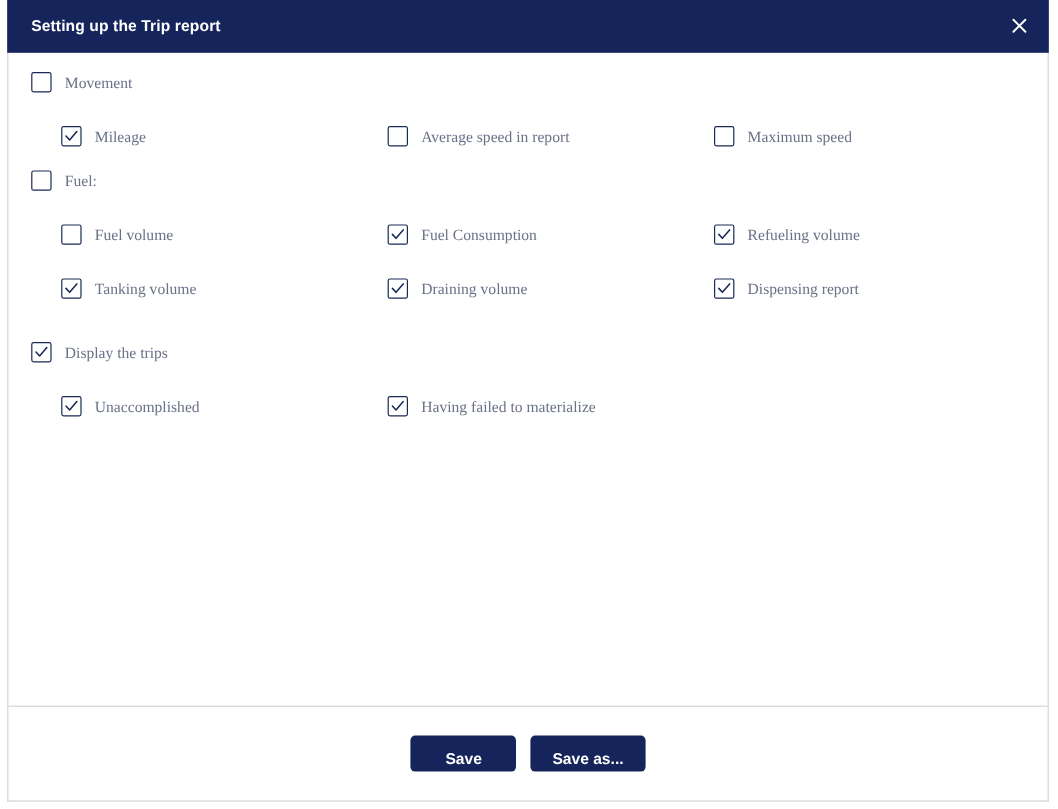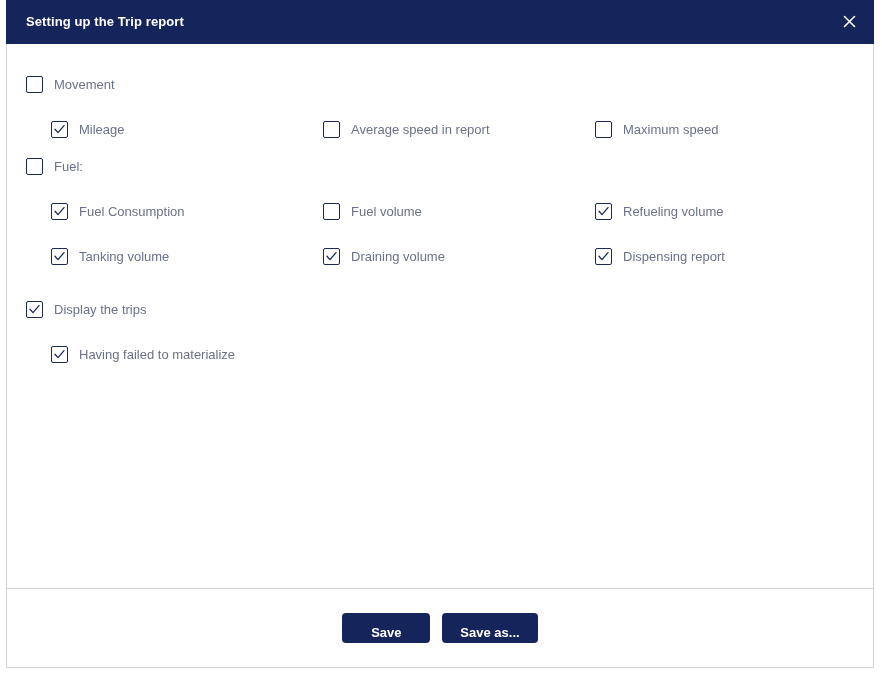--- a/index.html
+++ b/index.html
@@ -19,21 +19,20 @@
     left: 6px;
     top: 0px;
     width: 868px;
     height: 668px;
     background: #ffffff;
     border: 1px solid #d2d4d8;
     border-top: none;
     box-sizing: border-box;
     display: flex;
     flex-direction: column;
-    gap: 16px;
   }
 
   
   .titlebar {
     position: relative;
     height: 45px;
     min-height: 45px;
     background: #15255c;
     display: flex;
     align-items: center;
@@ -103,20 +102,21 @@
   }
   .checkbox svg { display: block; visibility: hidden; }
   .checkbox.checked svg { visibility: visible; }
 
   .cb-label {
     margin-left: 11px;
     font-size: 13px;
     color: #6b7288;
     white-space: nowrap;
     line-height: 1;
+    font-family: Liberation Serif, serif;
   }
 
   
   .grid {
     display: grid;
     grid-template-columns: 272px 272px auto;
     row-gap: 0px;
     margin-top: 16px;
   }
 
@@ -219,36 +219,36 @@
                   <path d="M2 6.3 L5 9.6 L11 2.6" fill="none" stroke="#1a2a56" stroke-width="1.3" stroke-linecap="round" stroke-linejoin="round"></path>
                 </svg>
               </div>
               <span class="cb-label">Fuel:</span>
             </div>
           </div>
           <div class="child-rows">
             <div class="grid">
               <div>
                 <div class="cb-item">
+                  <div class="checkbox">
+                    <svg width="13" height="13" viewBox="0 0 13 13" aria-hidden="true">
+                      <path d="M2 6.3 L5 9.6 L11 2.6" fill="none" stroke="#1a2a56" stroke-width="1.3" stroke-linecap="round" stroke-linejoin="round"></path>
+                    </svg>
+                  </div>
+                  <span class="cb-label">Fuel volume</span>
+                </div>
+              </div>
+              <div>
+                <div class="cb-item">
                   <div class="checkbox checked">
                     <svg width="13" height="13" viewBox="0 0 13 13" aria-hidden="true">
                       <path d="M2 6.3 L5 9.6 L11 2.6" fill="none" stroke="#1a2a56" stroke-width="1.3" stroke-linecap="round" stroke-linejoin="round"></path>
                     </svg>
                   </div>
                   <span class="cb-label">Fuel Consumption</span>
-                </div>
-              </div>
-              <div>
-                <div class="cb-item">
-                  <div class="checkbox">
-                    <svg width="13" height="13" viewBox="0 0 13 13" aria-hidden="true">
-                      <path d="M2 6.3 L5 9.6 L11 2.6" fill="none" stroke="#1a2a56" stroke-width="1.3" stroke-linecap="round" stroke-linejoin="round"></path>
-                    </svg>
-                  </div>
-                  <span class="cb-label">Fuel volume</span>
                 </div>
               </div>
               <div>
                 <div class="cb-item">
                   <div class="checkbox checked">
                     <svg width="13" height="13" viewBox="0 0 13 13" aria-hidden="true">
                       <path d="M2 6.3 L5 9.6 L11 2.6" fill="none" stroke="#1a2a56" stroke-width="1.3" stroke-linecap="round" stroke-linejoin="round"></path>
                     </svg>
                   </div>
                   <span class="cb-label">Refueling volume</span>
@@ -307,20 +307,30 @@
           </div>
           <div class="child-rows">
             <div class="grid">
               <div>
                 <div class="cb-item">
                   <div class="checkbox checked">
                     <svg width="13" height="13" viewBox="0 0 13 13" aria-hidden="true">
                       <path d="M2 6.3 L5 9.6 L11 2.6" fill="none" stroke="#1a2a56" stroke-width="1.3" stroke-linecap="round" stroke-linejoin="round"></path>
                     </svg>
                   </div>
+                  <span class="cb-label">Unaccomplished</span>
+                </div>
+              </div>
+              <div>
+                <div class="cb-item">
+                  <div class="checkbox checked">
+                    <svg width="13" height="13" viewBox="0 0 13 13" aria-hidden="true">
+                      <path d="M2 6.3 L5 9.6 L11 2.6" fill="none" stroke="#1a2a56" stroke-width="1.3" stroke-linecap="round" stroke-linejoin="round"></path>
+                    </svg>
+                  </div>
                   <span class="cb-label">Having failed to materialize</span>
                 </div>
               </div>
               <div></div>
             </div>
           </div>
           <div class="spacer-8"></div>
         </div>
       </div>
   </div>

